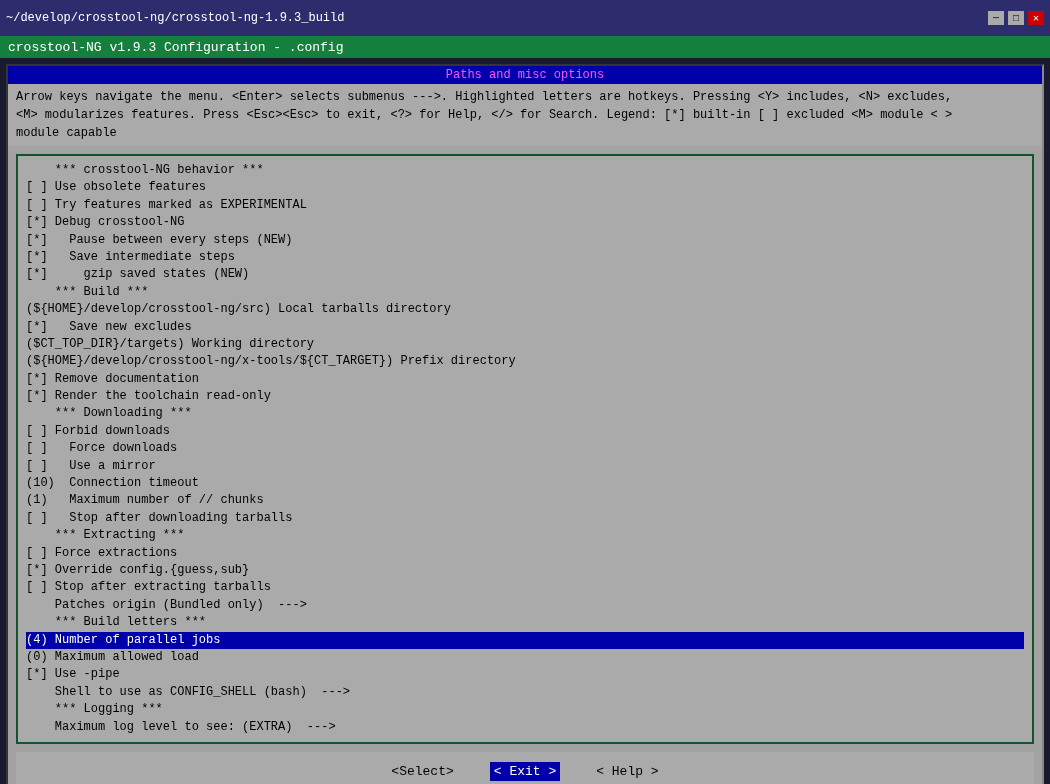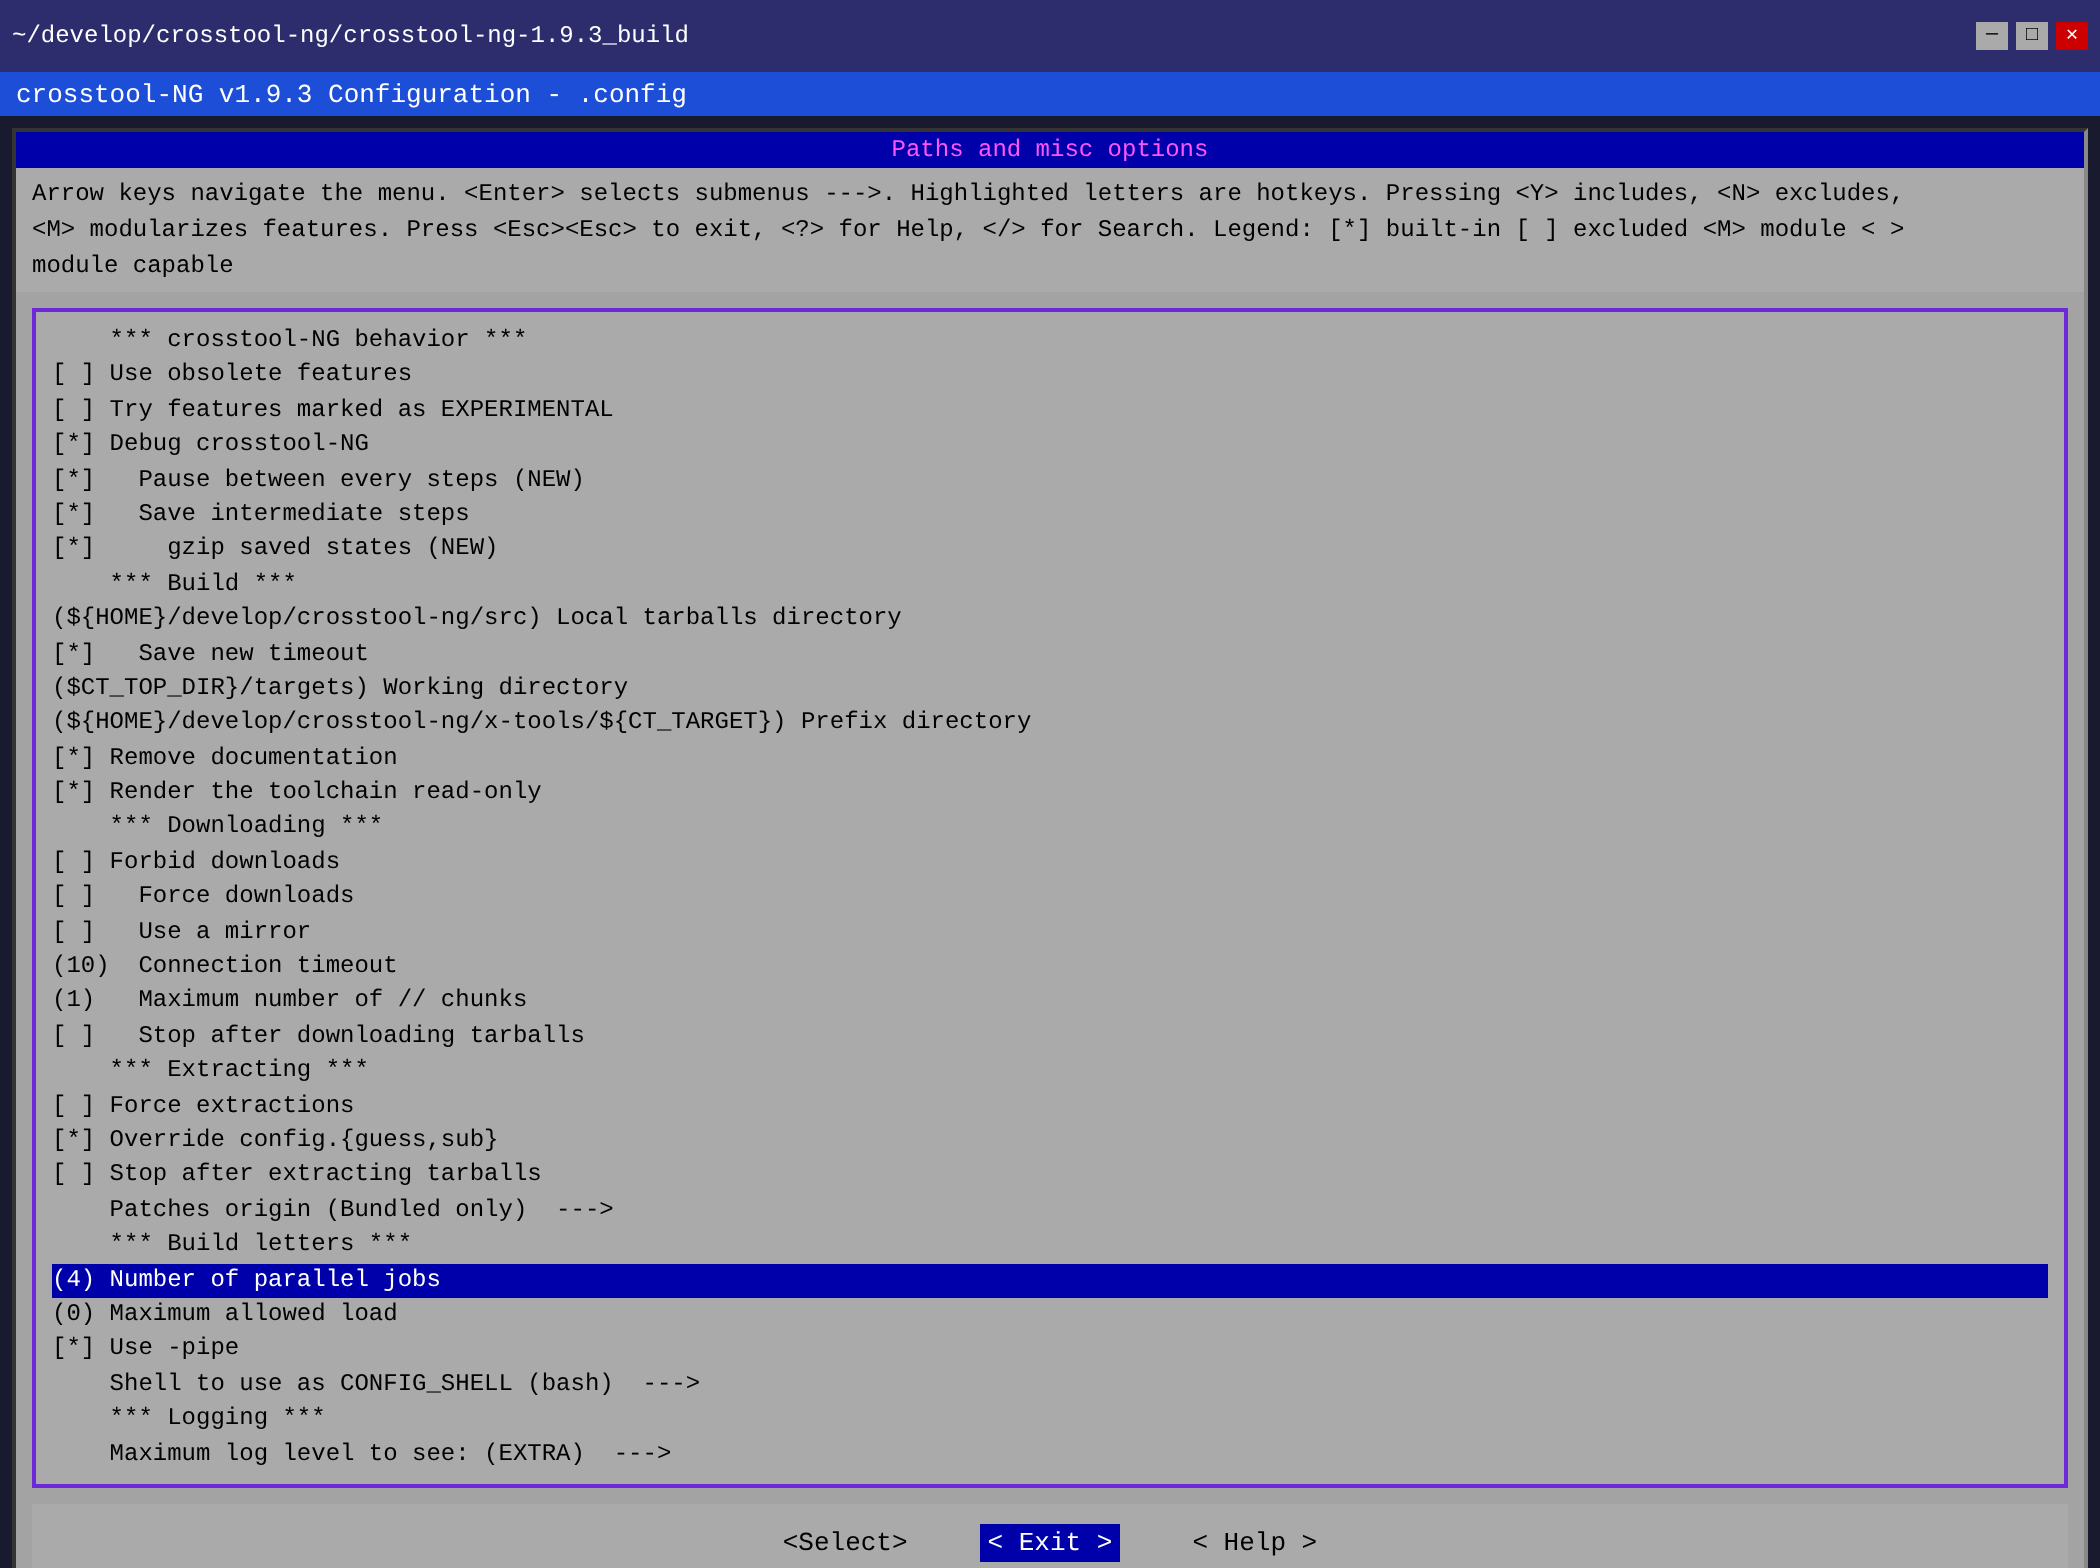--- a/index.html
+++ b/index.html
@@ -37,21 +37,21 @@
       justify-content: center;
       font-size: 10px;
       cursor: pointer;
     }
     .win-btn-min { background: #aaaaaa; color: #000; }
     .win-btn-max { background: #aaaaaa; color: #000; }
     .win-btn-close { background: #cc0000; color: #fff; }
 
     
     .app-header {
-      background: #1d4ed8;
+      background: #15803d;
       color: #ffffff;
       padding: 3px 8px;
       font-size: 13px;
       height: 22px;
       display: flex;
       align-items: center;
     }
 
     
     .menu-bar {
@@ -77,21 +77,21 @@
       min-height: 50px;
     }
 
     
     .main-area {
       background: #aaaaaa;
       margin: 8px;
       padding: 6px 8px;
       height: 590px;
       overflow: hidden;
-      border: 2px solid #6d28d9;
+      border: 2px solid #14532d;
     }
 
     .config-line {
       color: #000000;
       font-size: 12px;
       line-height: 1.45;
       white-space: pre;
     }
 
     .config-line.highlighted {
@@ -162,21 +162,21 @@
   <div class="main-area" id="config-lines-container">
   <div class="config-line">    *** crosstool-NG behavior ***</div>
       <div class="config-line">[ ] Use obsolete features</div>
       <div class="config-line">[ ] Try features marked as EXPERIMENTAL</div>
       <div class="config-line">[*] Debug crosstool-NG</div>
       <div class="config-line">[*]   Pause between every steps (NEW)</div>
       <div class="config-line">[*]   Save intermediate steps</div>
       <div class="config-line">[*]     gzip saved states (NEW)</div>
       <div class="config-line">    *** Build ***</div>
       <div class="config-line">(${HOME}/develop/crosstool-ng/src) Local tarballs directory</div>
-      <div class="config-line">[*]   Save new timeout</div>
+      <div class="config-line">[*]   Save new excludes</div>
       <div class="config-line">($CT_TOP_DIR}/targets) Working directory</div>
       <div class="config-line">(${HOME}/develop/crosstool-ng/x-tools/${CT_TARGET}) Prefix directory</div>
       <div class="config-line">[*] Remove documentation</div>
       <div class="config-line">[*] Render the toolchain read-only</div>
       <div class="config-line">    *** Downloading ***</div>
       <div class="config-line">[ ] Forbid downloads</div>
       <div class="config-line">[ ]   Force downloads</div>
       <div class="config-line">[ ]   Use a mirror</div>
       <div class="config-line">(10)  Connection timeout</div>
       <div class="config-line">(1)   Maximum number of // chunks</div>

